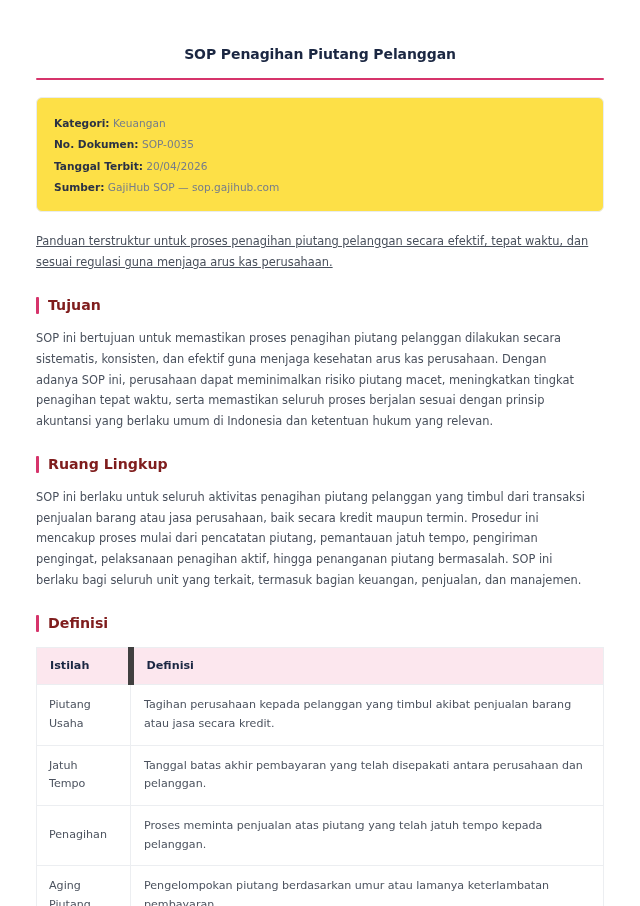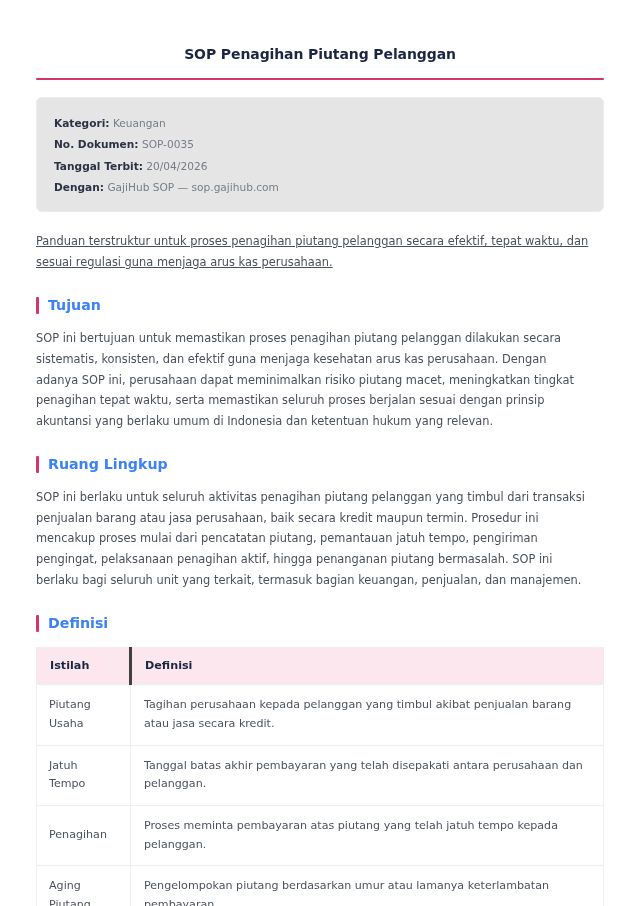--- a/index.html
+++ b/index.html
@@ -40,21 +40,21 @@
     border: 0;
     border-radius: 2px;
   }
 
   
   .meta-card {
     margin-top: 17px;
     box-sizing: border-box;
     border: 1px solid #e9ecef;
     border-radius: 6px;
-    background: #e5e5e5;
+    background: #fde047;
     padding: 14px 17px 13px 17px;
   }
   .meta-row {
     font-size: 10.6px;
     line-height: 1.0;
     color: #6b7280;
     padding: 5.5px 0;
     white-space: nowrap;
   }
   .meta-label {
@@ -77,21 +77,21 @@
   
   .section {
     margin-top: 23px;
   }
   .section-heading {
     position: relative;
     margin: 0 0 0 0;
     padding-left: 12px;
     font-size: 14.2px;
     font-weight: 700;
-    color: #3b82f6;
+    color: #7f1d1d;
     line-height: 1.35;
   }
   .section-heading::before {
     content: "";
     position: absolute;
     left: 0;
     top: 1px;
     bottom: 1px;
     width: 3.2px;
     background: #d6346b;
@@ -115,21 +115,21 @@
     border: 1px solid #eceef1;
     font-size: 11.1px;
   }
   table.def-table thead th {
     background: #fce7ee;
     color: #1b2742;
     font-weight: 700;
     text-align: left;
     padding: 11px 13px;
     font-size: 11.2px;
-    border-right: 3px solid #404040;
+    border-right: 6px solid #404040;
     line-height: 1.3;
   }
   table.def-table thead th:last-child { border-right: 0; }
   table.def-table tbody td {
     padding: 11px 13px;
     vertical-align: middle;
     border-top: 1px solid #eceef1;
     border-right: 1px solid #eceef1;
     color: #4c535f;
     line-height: 1.68;
@@ -157,21 +157,21 @@
     </div>
     <div class="meta-row">
       <span class="meta-label">No. Dokumen:</span>
       <span class="meta-value">SOP-0035</span>
     </div>
     <div class="meta-row">
       <span class="meta-label">Tanggal Terbit:</span>
       <span class="meta-value">20/04/2026</span>
     </div>
     <div class="meta-row">
-      <span class="meta-label">Dengan:</span>
+      <span class="meta-label">Sumber:</span>
       <span class="meta-value">GajiHub SOP — sop.gajihub.com</span>
     </div>
   </div>
 
   <p class="lead">Panduan terstruktur untuk proses penagihan piutang pelanggan secara efektif, tepat waktu, dan sesuai regulasi guna menjaga arus kas perusahaan.</p>
 
   <div class="section">
     <h2 class="section-heading">Tujuan</h2>
     <p class="section-body">SOP ini bertujuan untuk memastikan proses penagihan piutang pelanggan dilakukan secara sistematis, konsisten, dan efektif guna menjaga kesehatan arus kas perusahaan. Dengan adanya SOP ini, perusahaan dapat meminimalkan risiko piutang macet, meningkatkan tingkat penagihan tepat waktu, serta memastikan seluruh proses berjalan sesuai dengan prinsip akuntansi yang berlaku umum di Indonesia dan ketentuan hukum yang relevan.</p>
   </div>
@@ -200,21 +200,21 @@
           <tr>
             <td class="term">Piutang Usaha</td>
             <td>Tagihan perusahaan kepada pelanggan yang timbul akibat penjualan barang atau jasa secara kredit.</td>
           </tr>
           <tr>
             <td class="term">Jatuh Tempo</td>
             <td>Tanggal batas akhir pembayaran yang telah disepakati antara perusahaan dan pelanggan.</td>
           </tr>
           <tr>
             <td class="term">Penagihan</td>
-            <td>Proses meminta pembayaran atas piutang yang telah jatuh tempo kepada pelanggan.</td>
+            <td>Proses meminta penjualan atas piutang yang telah jatuh tempo kepada pelanggan.</td>
           </tr>
           <tr>
             <td class="term">Aging Piutang</td>
             <td>Pengelompokan piutang berdasarkan umur atau lamanya keterlambatan pembayaran.</td>
           </tr>
         </tbody>
       </table>
     </div>
   </div>
 

